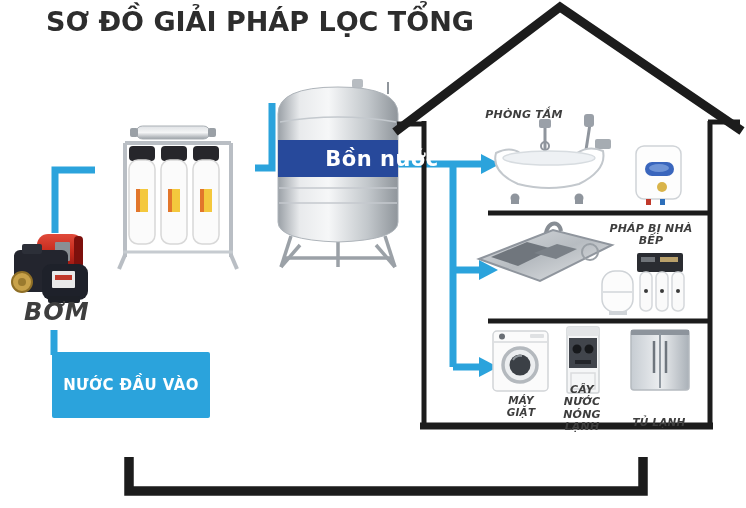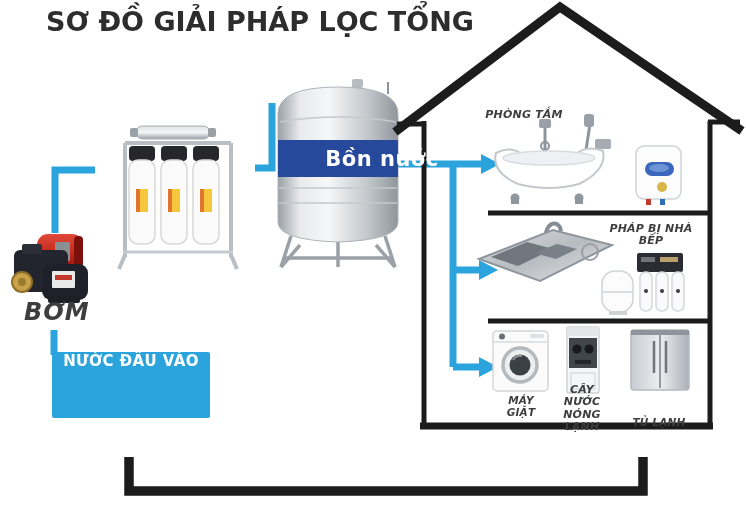--- a/index.html
+++ b/index.html
@@ -25,21 +25,21 @@
   #lbl-cay-nuoc{left:550px;top:384px;width:64px;font-size:11px;}
   #lbl-tu-lanh{left:620px;top:393px;width:78px;font-size:10.5px;margin-top:24px;}
   #lbl-bom{left:24px;top:299px;width:60px;font-size:24px;letter-spacing:1px;}
   #tank-band-label{
     left:278px;top:142px;width:120px;height:34px;
     display:flex;align-items:center;justify-content:center;
     color:#ffffff;font-size:21px;font-weight:600;letter-spacing:0.5px;margin-left:44px;
   }
   #input-box{
     left:52px;top:352px;width:158px;height:66px;background:#2BA3DC;
-    display:flex;align-items:flex-start;justify-content:center;border-radius:2px;
+    display:flex;align-items:center;justify-content:center;border-radius:2px;
   }
   #input-box span{
     color:#ffffff;font-size:15px;font-weight:bold;letter-spacing:0.4px;
   }
   svg{position:absolute;left:0;top:0;}
 </style>
 </head>
 <body>
 
 <div id="canvas">

